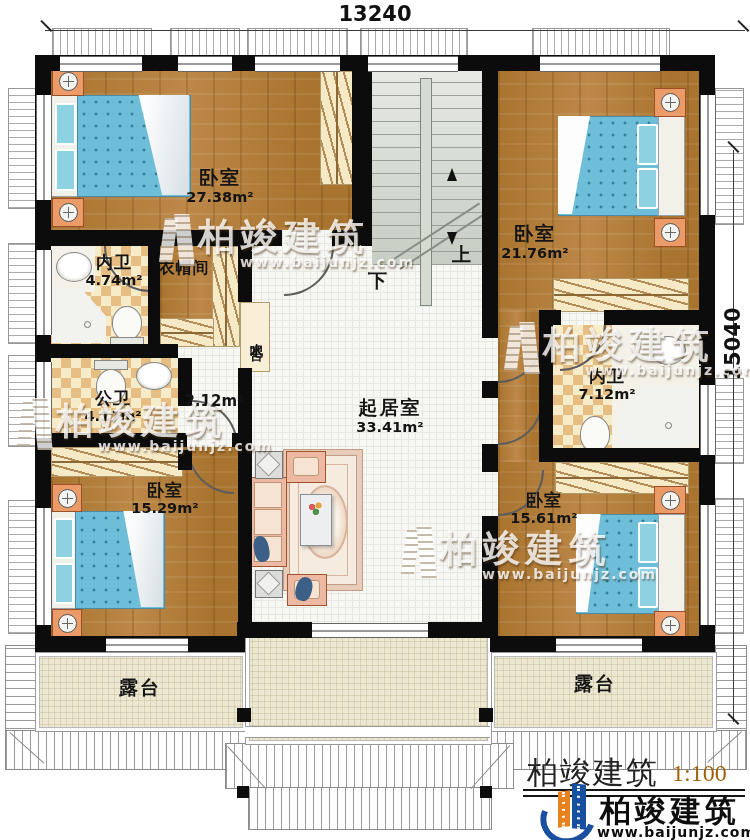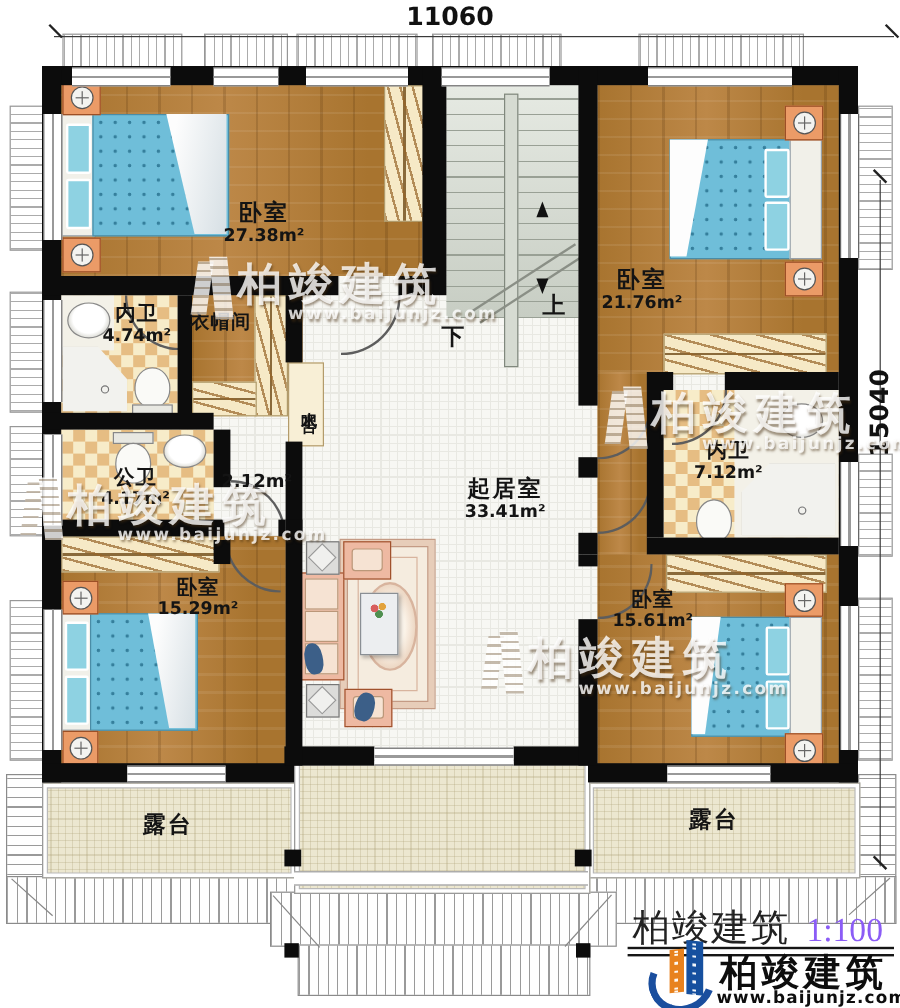--- a/index.html
+++ b/index.html
@@ -108,40 +108,40 @@
     text-shadow:1px 2px 2px rgba(70,45,15,.5);font-weight:800;pointer-events:none}
   .wm .t1{position:absolute;left:38px;top:0;font-size:37px;letter-spacing:6px;white-space:nowrap}
   .wm .t2{position:absolute;left:80px;top:42px;font-size:14px;letter-spacing:2px;white-space:nowrap}
   .wm .ib{position:absolute;background:rgba(255,255,255,.8);
     background-image:repeating-linear-gradient(0deg,rgba(90,60,20,.35) 0 2px,transparent 2px 7px)}
   
   .footer{position:absolute;z-index:45;font-family:"Liberation Serif","DejaVu Serif",serif;
     font-size:17px;color:#111;white-space:nowrap}
   .ptitle{position:absolute;z-index:45;font-family:"Liberation Serif","DejaVu Serif",serif;
     font-size:31px;color:#222;letter-spacing:2px}
-  .pscale{position:absolute;z-index:45;font-family:"Liberation Serif","DejaVu Serif",serif;font-size:28px;color:#8b5cf6}
+  .pscale{position:absolute;z-index:45;font-family:"Liberation Serif","DejaVu Serif",serif;font-size:24px;color:#a16207}
   .tline{position:absolute;background:#151515;z-index:45}
   .lg-name{position:absolute;z-index:46;font-weight:800;font-size:31px;color:#0d0d0d;letter-spacing:4px;white-space:nowrap}
   .lg-url{position:absolute;z-index:46;font-weight:800;font-size:14px;color:#0d0d0d;letter-spacing:1px;white-space:nowrap}
   .lg-icon{position:absolute;z-index:46}
   .lg-arc{position:absolute;left:0;top:10px;width:44px;height:40px;border:6px solid transparent;
     border-left-color:#1a4e9e;border-bottom-color:#1a4e9e;border-radius:50%;transform:rotate(-25deg)}
   .lg-b1{position:absolute;left:18px;top:9px;width:12px;height:36px;background:#e8821e;transform:skewY(-6deg);
     background-image:repeating-linear-gradient(0deg,rgba(255,255,255,.95) 0 2px,transparent 2px 7px);
     background-size:3px 85%;background-repeat:repeat-y;background-position:4px 3px}
   .lg-b2{position:absolute;left:32px;top:2px;width:14px;height:45px;background:#16509f;transform:skewY(6deg);
     background-image:repeating-linear-gradient(0deg,rgba(255,255,255,.95) 0 2px,transparent 2px 7px);
     background-size:3px 85%;background-repeat:repeat-y;background-position:5px 4px}
 </style>
 </head>
 <body>
 
 <div class="stage">
 
-  <div class="dimlbl" style="left:320px;top:2px;width:110px">11060</div>
+  <div class="dimlbl" style="left:320px;top:2px;width:110px">13240</div>
   <div class="dimline" style="left:45px;top:30px;width:700px;height:1px"></div>
   <div class="tick" style="left:39px;top:25px;transform:rotate(45deg)"></div>
   <div class="tick" style="left:736px;top:25px;transform:rotate(45deg)"></div>
 
   <div class="dimlbl" style="left:688px;top:332px;width:90px;transform:rotate(-90deg)">15040</div>
   <div class="dimline" style="left:733px;top:150px;width:1px;height:572px"></div>
   <div class="tick" style="left:726px;top:146px;transform:rotate(45deg)"></div>
   <div class="tick" style="left:726px;top:718px;transform:rotate(45deg)"></div>
 
   <div class="prot prot-h" style="left:52px;top:28px;width:98px;height:27px"></div>
@@ -383,21 +383,21 @@
     <span class="nm2">内卫</span>
     <span class="ar">7.12m²</span>
   </div>
   <div class="rl" style="left:80px;top:388px;width:66px">
     <span class="nm2">公卫</span>
     <span class="ar">4.17m²</span>
   </div>
   <div class="rl" style="left:184px;top:392px;width:60px">
     <span class="ar" style="font-size:15px">2.12m²</span>
   </div>
-  <div class="rl" style="left:371px;top:396px;width:100px">
+  <div class="rl" style="left:340px;top:396px;width:100px">
     <span class="nm">起居室</span>
     <span class="ar">33.41m²</span>
   </div>
   <div class="rl" style="left:115px;top:480px;width:100px">
     <span class="nm2">卧室</span>
     <span class="ar">15.29m²</span>
   </div>
   <div class="rl" style="left:492px;top:490px;width:104px">
     <span class="nm2">卧室</span>
     <span class="ar">15.61m²</span>

